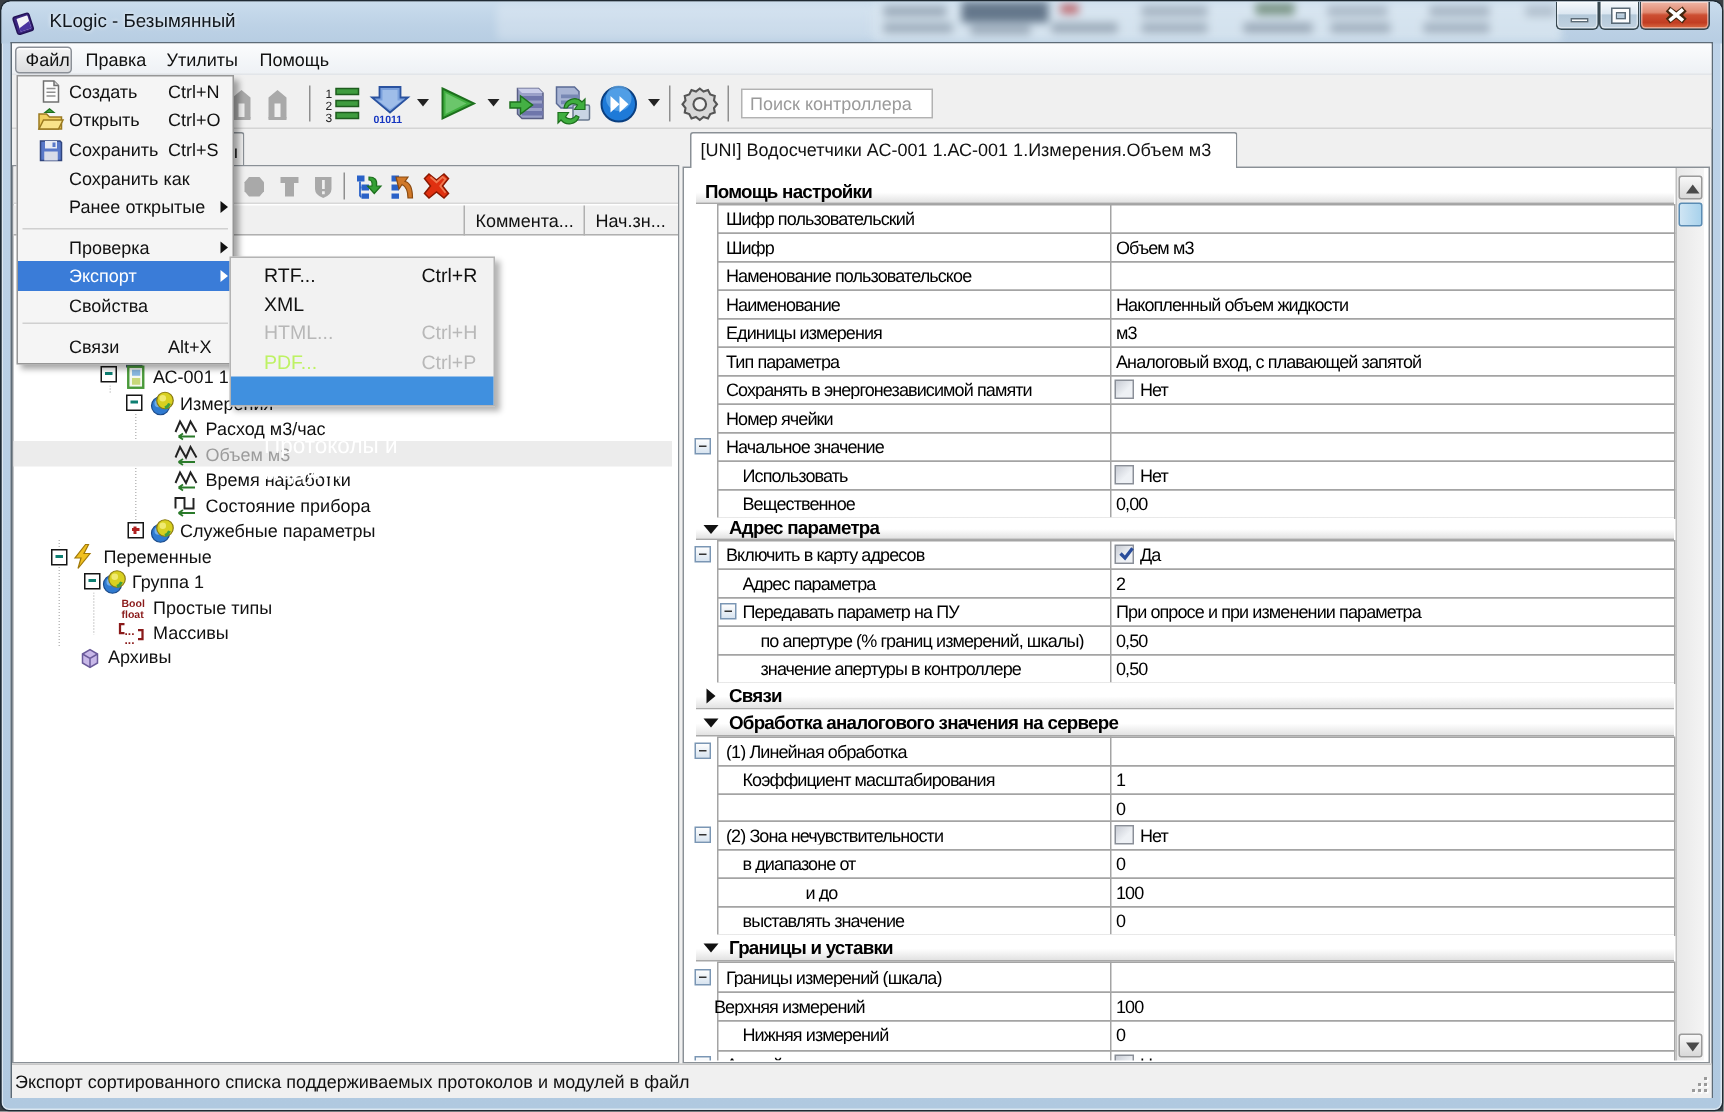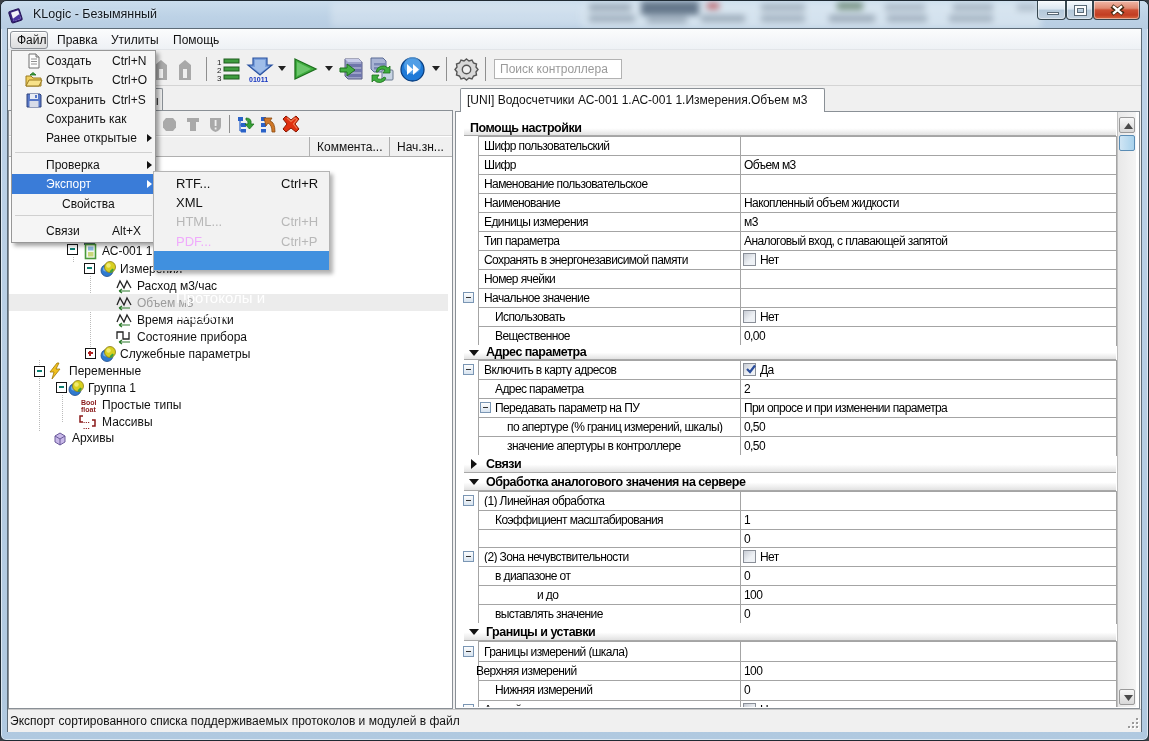--- a/index.html
+++ b/index.html
@@ -477,28 +477,28 @@
     </svg>
     <div style="position:absolute;left:4px;top:102.0px;width:137px;height:1px;background:#d0d0d0;"></div>
     <div style="position:absolute;left:35px;top:107.69999999999999px;width:100px;height:14px;font-size:12px;color:#111;">Проверка</div>
     <svg style="left:136px;top:110.69999999999999px" width="5" height="8" viewBox="0 0 5 8">
       <path d="M0 0 V8 L5 4 Z" fill="#111"></path>
     </svg>
     <div style="position:absolute;left:35px;top:127.1px;width:100px;height:14px;font-size:12px;color:#fff;">Экспорт</div>
     <svg style="left:136px;top:130.1px" width="5" height="8" viewBox="0 0 5 8">
       <path d="M0 0 V8 L5 4 Z" fill="#fff"></path>
     </svg>
-    <div style="position:absolute;left:35px;top:146.5px;width:100px;height:14px;font-size:12px;color:#111;margin-left:16px;">Свойства</div>
+    <div style="position:absolute;left:35px;top:146.5px;width:100px;height:14px;font-size:12px;color:#111;">Свойства</div>
     <div style="position:absolute;left:4px;top:165.2px;width:137px;height:1px;background:#d0d0d0;"></div>
     <div style="position:absolute;left:35px;top:174.0px;width:100px;height:14px;font-size:12px;color:#111;">Связи</div>
     <div style="position:absolute;left:101px;top:174.0px;width:42px;height:14px;font-size:12px;color:#111;">Alt+X</div>
   </div>
 <div style="position:absolute;left:153px;top:171px;width:177px;height:101px;z-index:51;">
     <div style="position:absolute;left:0px;top:0px;width:177px;height:100px;background:#f2f2f2;border:1px solid #b4b4b4;box-shadow:3px 3px 4px rgba(0,0,0,0.3);"></div>
     <div style="position:absolute;left:1px;top:79.80000000000001px;width:175px;height:19.4px;background:#4090df;"></div>
     <div style="position:absolute;left:23px;top:4.5px;width:140px;height:15px;font-size:13px;color:#111;">RTF...</div>
     <div style="position:absolute;left:128px;top:4.5px;width:48px;height:15px;font-size:13px;color:#111;">Ctrl+R</div>
     <div style="position:absolute;left:23px;top:23.900000000000006px;width:140px;height:15px;font-size:13px;color:#111;">XML</div>
     <div style="position:absolute;left:23px;top:43.30000000000001px;width:140px;height:15px;font-size:13px;color:#b8b8b8;">HTML...</div>
     <div style="position:absolute;left:128px;top:43.30000000000001px;width:48px;height:15px;font-size:13px;color:#b8b8b8;">Ctrl+H</div>
-    <div style="position:absolute;left:23px;top:62.69999999999999px;width:140px;height:15px;font-size:13px;color:#f0abfc;">PDF...</div>
+    <div style="position:absolute;left:23px;top:62.69999999999999px;width:140px;height:15px;font-size:13px;color:#bef264;">PDF...</div>
     <div style="position:absolute;left:128px;top:62.69999999999999px;width:48px;height:15px;font-size:13px;color:#b8b8b8;">Ctrl+P</div>
     <div style="position:absolute;left:23px;top:82.10000000000002px;width:140px;height:15px;font-size:15px;color:#fff;margin-top:36px;">Протоколы и модули</div>
   </div>
 </body></html>

